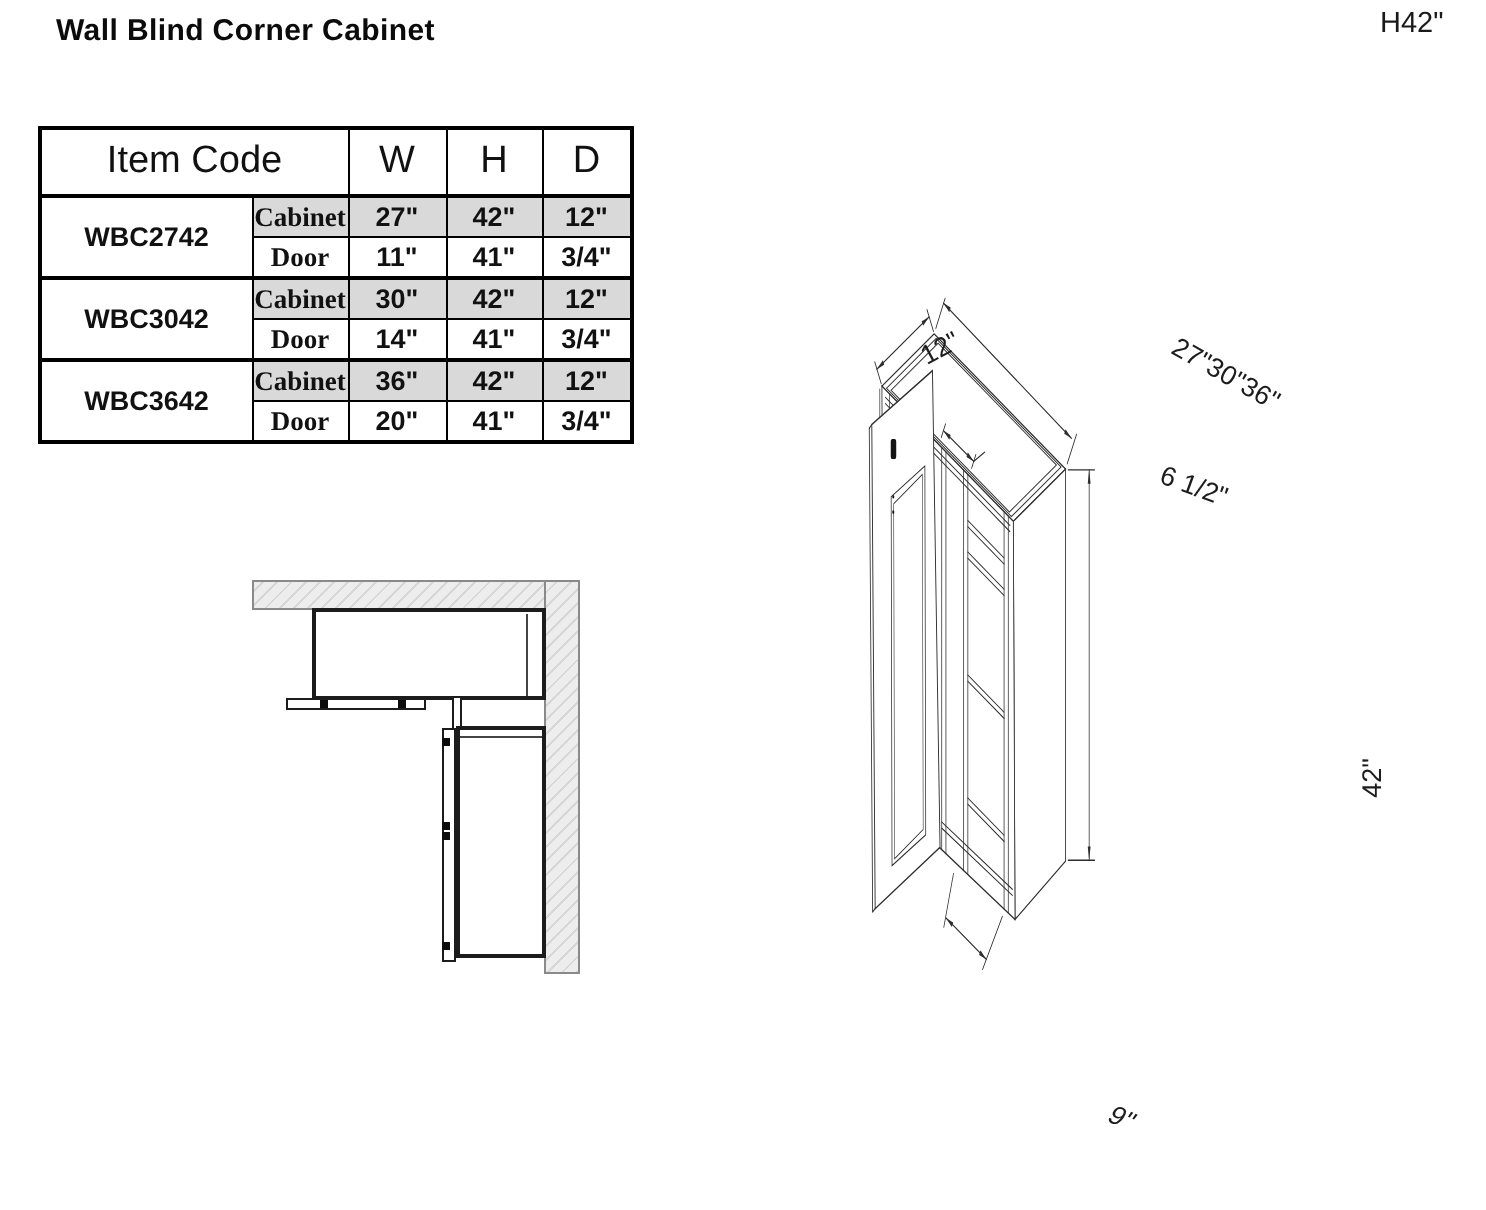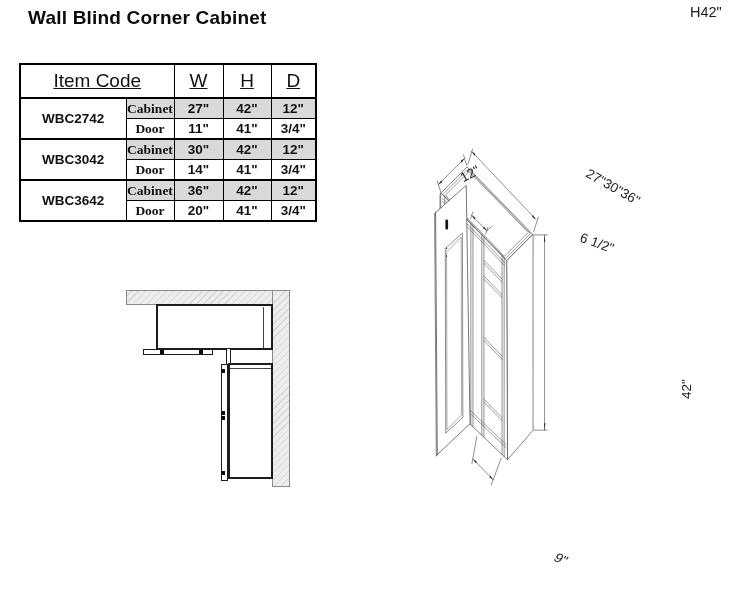--- a/index.html
+++ b/index.html
@@ -1,29 +1,29 @@
 <!DOCTYPE html>
 <html><head>
 <meta charset="utf-8">
 <style>
   html,body{margin:0;padding:0;background:#fff;}
   .stage{position:relative;width:743px;height:605px;background:#fff;overflow:hidden;
          font-family:"Liberation Sans",sans-serif;color:#111;}
   
-  .page-title{position:absolute;left:28px;top:7px;font-size:19px;font-weight:bold;
+  .page-title{position:absolute;left:28px;top:7px;font-size:15px;font-weight:bold;
               letter-spacing:.2px;color:#0b0b0b;}
   .height-note{position:absolute;left:690px;top:4px;font-size:14.5px;color:#1a1a1a;}
   
   table.spec{position:absolute;left:19px;top:63px;width:296px;border-collapse:collapse;
              table-layout:fixed;background:#fff;}
   table.spec,
   table.spec th,table.spec td{border:1px solid #000;}
   table.spec{border:2px solid #000;}
   table.spec th{height:30px;font-size:19px;font-weight:normal;text-align:center;
-                border-bottom:2.5px solid #000;background:#fff;text-decoration:underline;}
+                border-bottom:2.5px solid #000;background:#fff;}
   table.spec td{height:19px;font-size:13.5px;font-weight:bold;text-align:center;
                 padding:0;vertical-align:middle;}
   td.code{font-size:15px;font-weight:normal;background:#fff;margin-top:34px;}
   td.sub{font-size:10.5px;font-family:Liberation Serif, serif;}
   tr.gtop td{border-top:2.5px solid #000;}
   .shade{background:#d9d9d9;}
   
   .plan *{position:absolute;box-sizing:border-box;}
   .wall{background:#ededed;border:1px solid #8a8a8a;
         background-image:repeating-linear-gradient(315deg,rgba(150,150,150,.25) 0 1px,transparent 1px 5px);}

